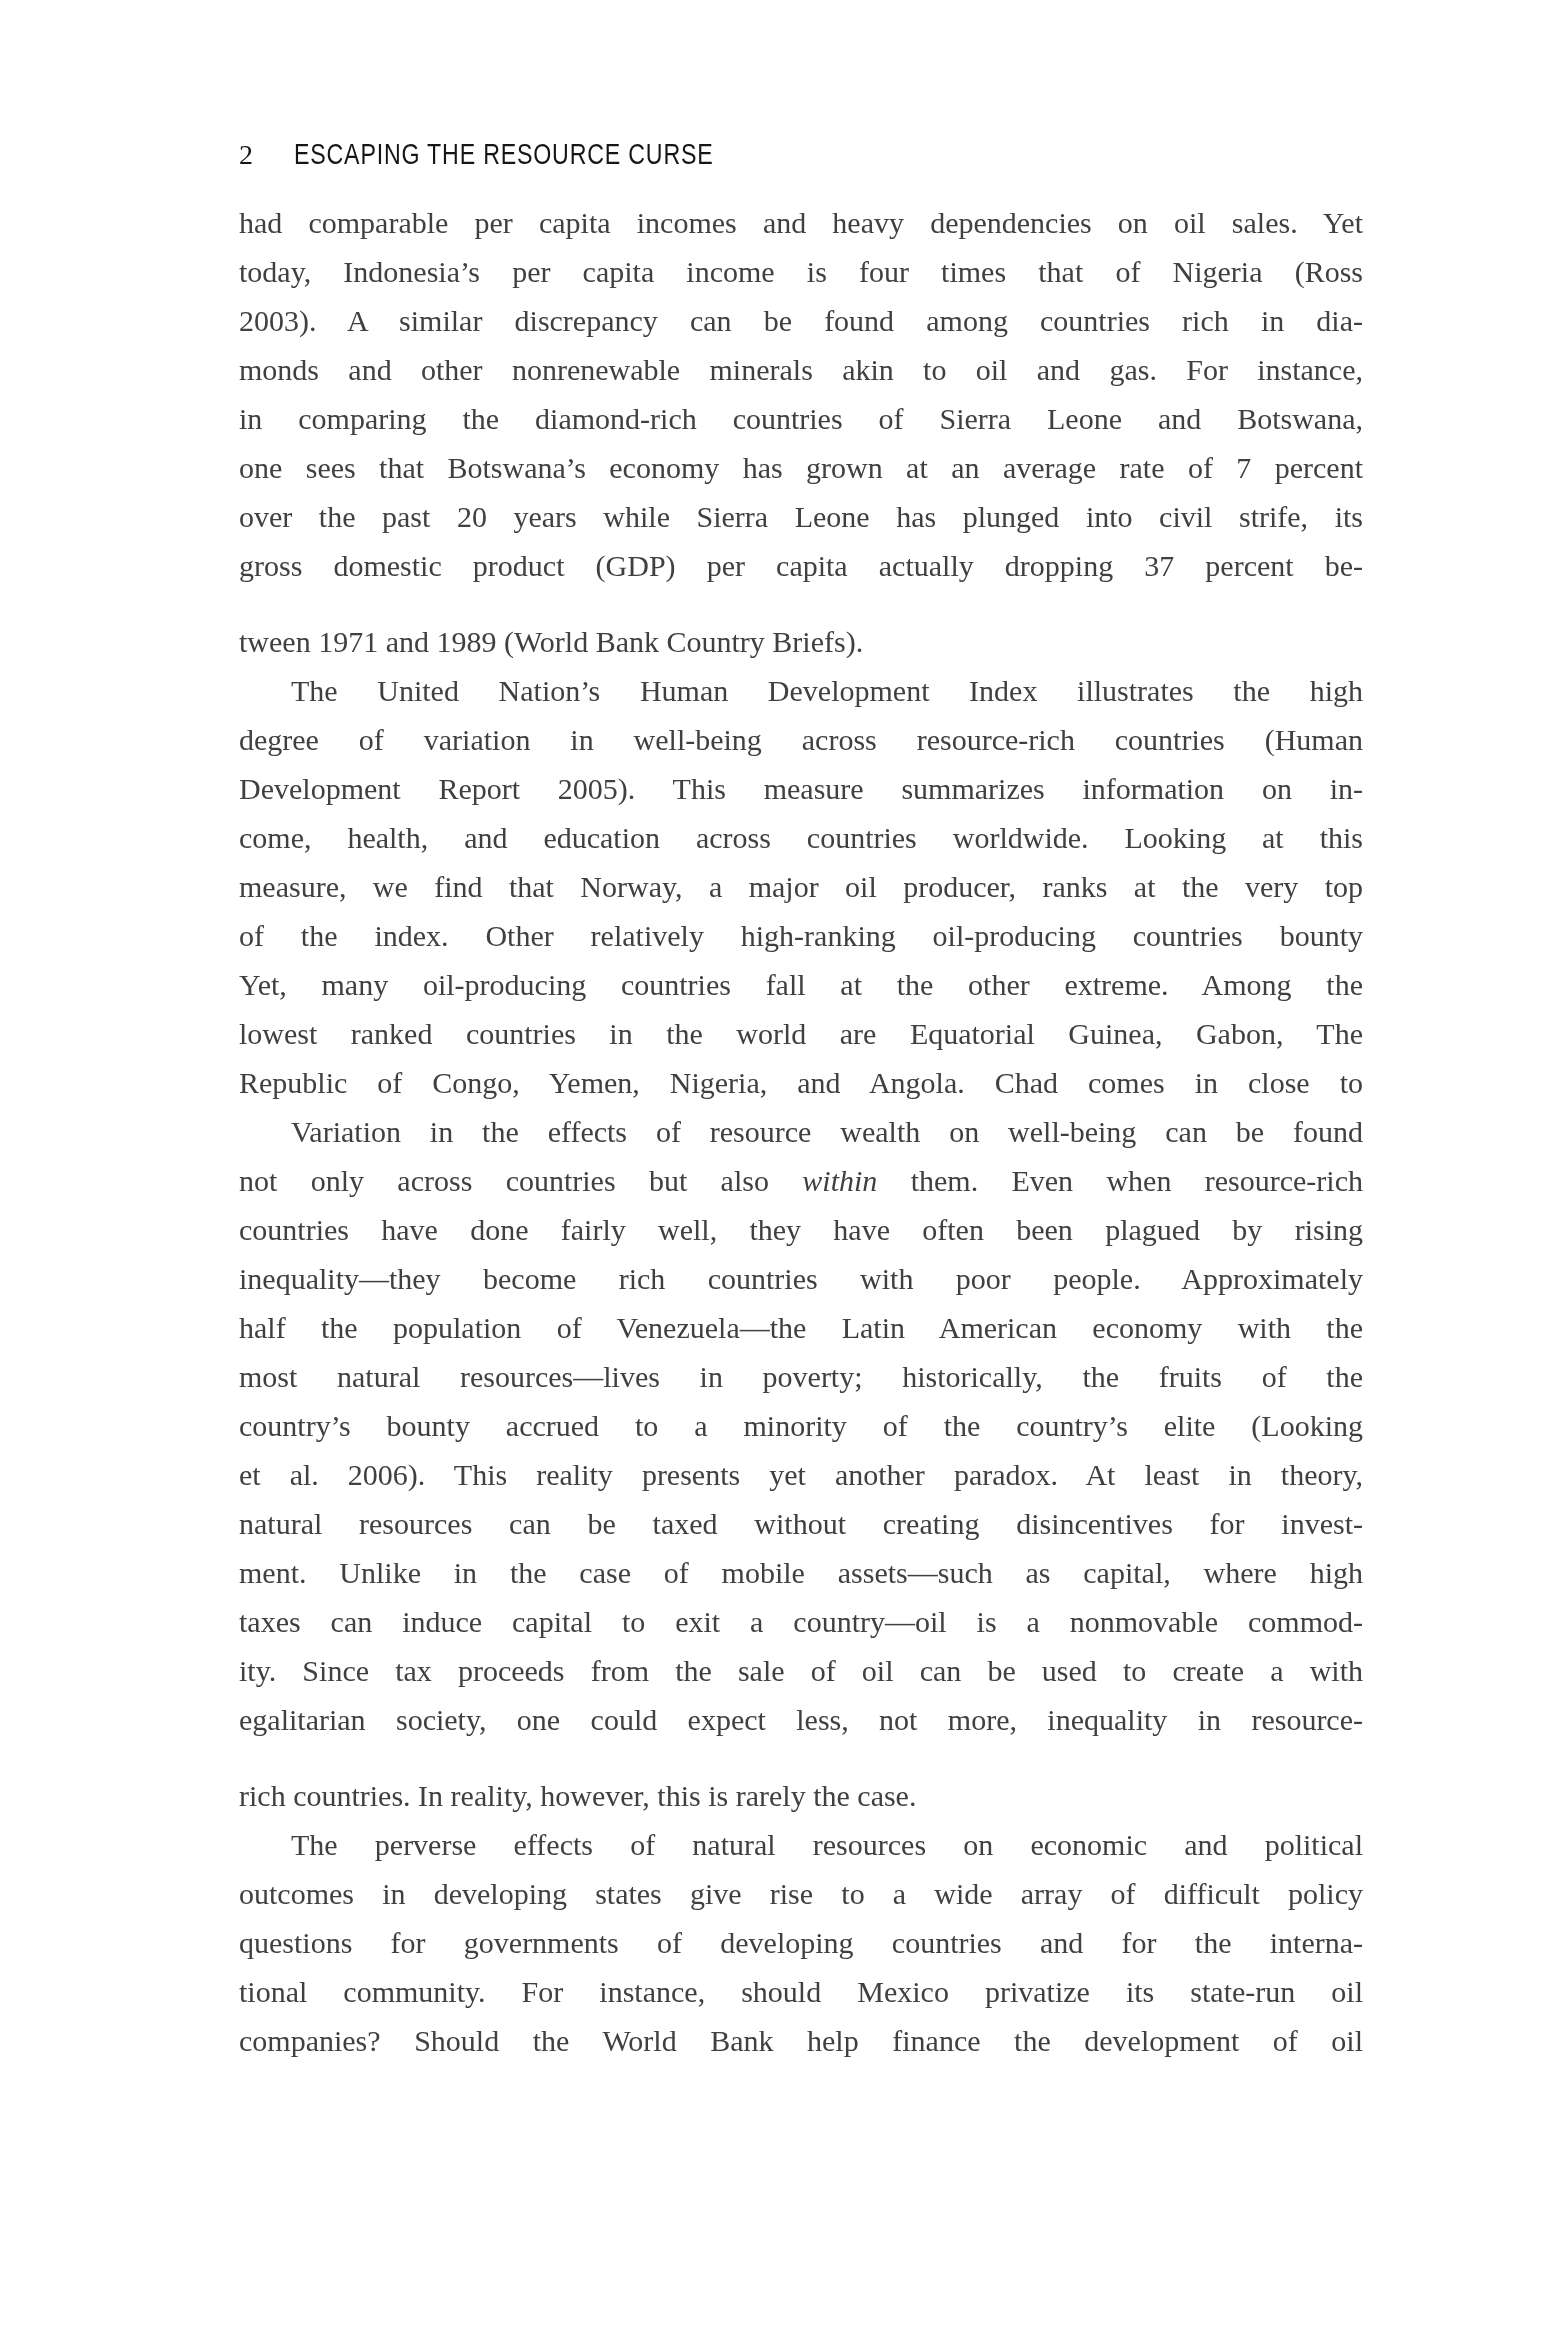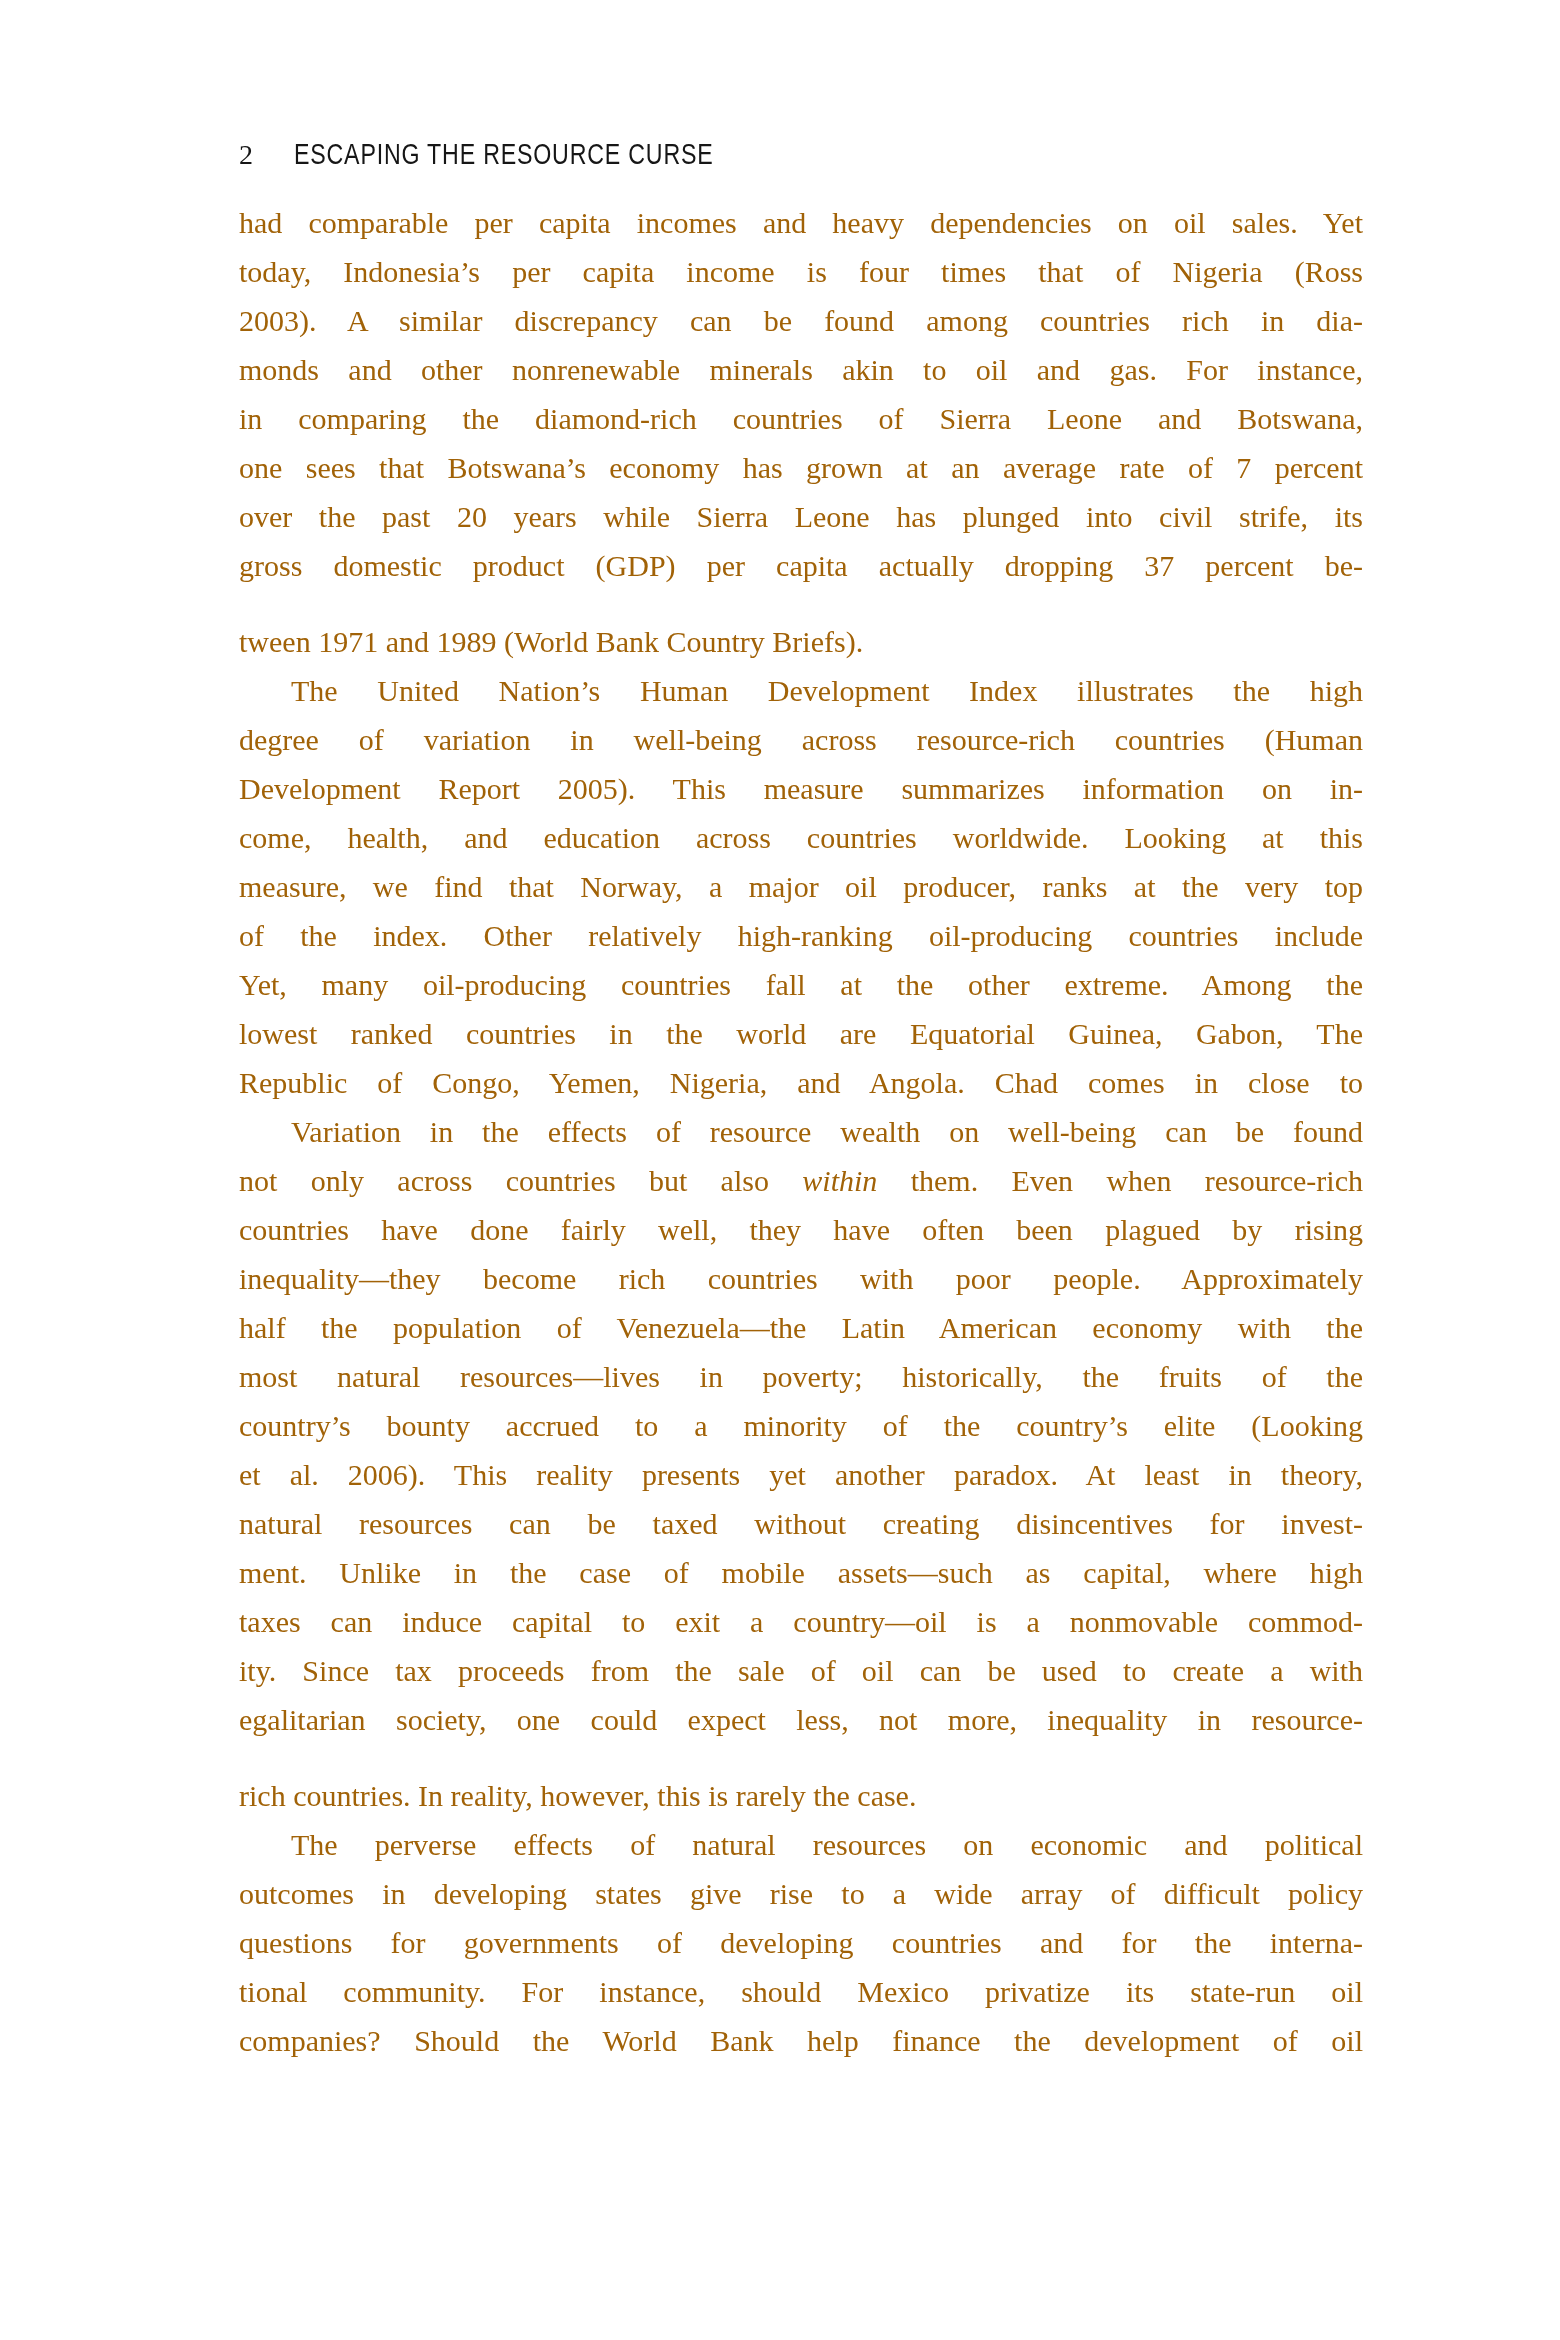--- a/index.html
+++ b/index.html
@@ -39,21 +39,21 @@
     transform-origin: 0 100%;
   }
   .body-text {
     position: absolute;
     left: 239px;
     top: 198px;
     width: 1124px;
     font-family: "Liberation Serif", "DejaVu Serif", serif;
     font-size: 30px;
     line-height: 49px;
-    color: #a16207;
+    color: #404040;
   }
   .para { margin: 0; }
   .line {
     text-align: justify;
     text-align-last: justify;
   }
   .line.last {
     text-align: left;
     text-align-last: left;
     margin-top: 27px;
@@ -82,21 +82,21 @@
         <div class="line"><span>over the past 20 years while Sierra Leone has plunged into civil strife, its</span></div>
         <div class="line"><span>gross domestic product (GDP) per capita actually dropping 37 percent be-</span></div>
         <div class="line last"><span>tween 1971 and 1989 (World Bank Country Briefs).</span></div>
       </div>
       <div class="para">
         <div class="line indent"><span>The United Nation’s Human Development Index illustrates the high</span></div>
         <div class="line"><span>degree of variation in well-being across resource-rich countries (Human</span></div>
         <div class="line"><span>Development Report 2005). This measure summarizes information on in-</span></div>
         <div class="line"><span>come, health, and education across countries worldwide. Looking at this</span></div>
         <div class="line"><span>measure, we find that Norway, a major oil producer, ranks at the very top</span></div>
-        <div class="line"><span>of the index. Other relatively high-ranking oil-producing countries include</span></div>
+        <div class="line"><span>of the index. Other relatively high-ranking oil-producing countries bounty</span></div>
         <div class="line"><span>Yet, many oil-producing countries fall at the other extreme. Among the</span></div>
         <div class="line"><span>lowest ranked countries in the world are Equatorial Guinea, Gabon, The</span></div>
         <div class="line"><span>Republic of Congo, Yemen, Nigeria, and Angola. Chad comes in close to</span></div>
       </div>
       <div class="para">
         <div class="line indent"><span>Variation in the effects of resource wealth on well-being can be found</span></div>
         <div class="line"><span>not only across countries but also </span><span class="it">within</span><span> them. Even when resource-rich</span></div>
         <div class="line"><span>countries have done fairly well, they have often been plagued by rising</span></div>
         <div class="line"><span>inequality—they become rich countries with poor people. Approximately</span></div>
         <div class="line"><span>half the population of Venezuela—the Latin American economy with the</span></div>

